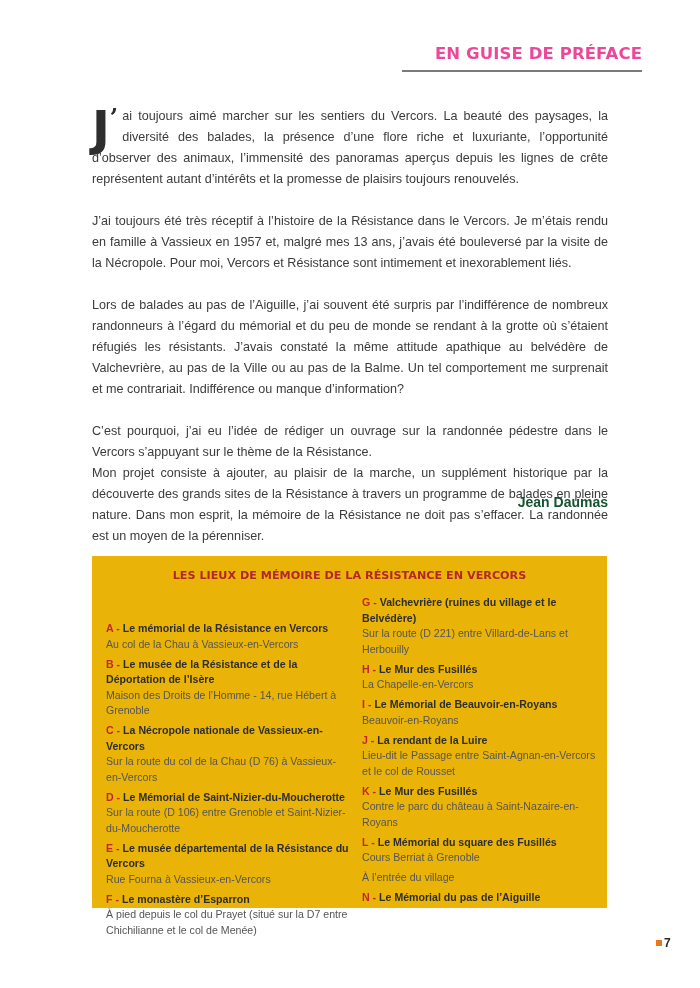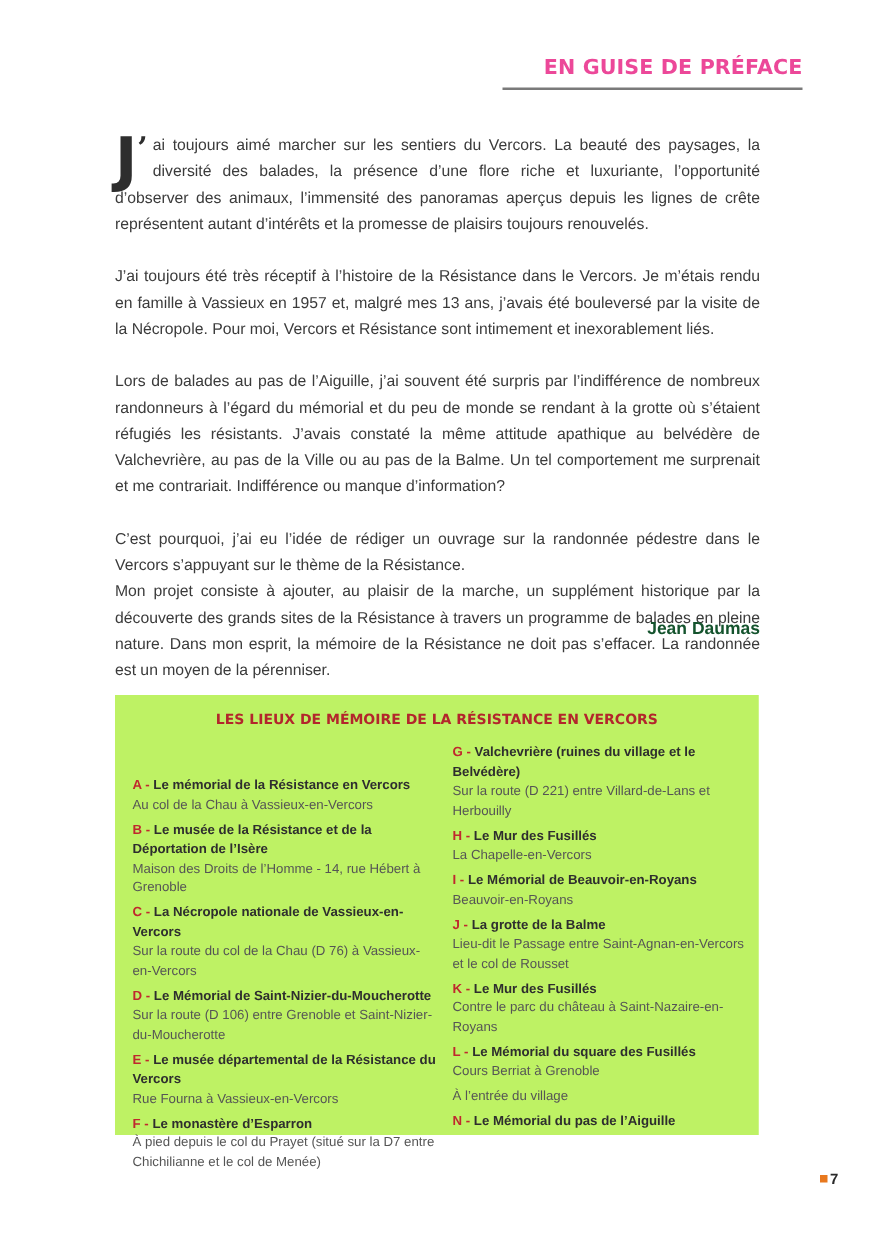--- a/index.html
+++ b/index.html
@@ -16,21 +16,21 @@
     .body-text p { margin: 0 0 21px 0; }
     .body-text p.tight { margin-bottom: 0; }
     .dropcap { float: left; font-family: "DejaVu Sans", sans-serif; font-weight: bold;
       font-size: 48px; line-height: 40px; color: #2e2e2e; margin: 2px 4px 0 0; }
     .dropcap-apos { font-family: "DejaVu Serif", serif; font-weight: bold; font-size: 24px; vertical-align: top; line-height: 20px; }
 
     .signature { position: absolute; top: 494px; left: 400px; width: 208px; text-align: right;
       font-weight: bold; font-size: 14px; color: #14532d; }
 
     .memorial-box { position: absolute; left: 92px; top: 556px; width: 515px; height: 352px;
-      background: #bef264; }
+      background: #eab308; }
     .memorial-title { position: absolute; top: 13px; left: 0; width: 100%; text-align: center;
       font-family: "DejaVu Sans", sans-serif; font-weight: bold; font-size: 11.2px; color: #b3262c; white-space: nowrap; }
     .col { position: absolute; top: 39px; font-size: 10.6px; line-height: 15.5px; color: #4a4a4a; }
     .col.left { left: 14px; width: 245px; margin-top: 26px; }
     .col.right { left: 270px; width: 240px; }
     .entry { margin-bottom: 4.5px; }
     .entry-title { font-weight: bold; color: #2e2e2e; }
     .letter { color: #c0282e; font-weight: bold; }
     .entry-sub { color: #555; }
 
@@ -92,21 +92,21 @@
     </div>
     <div class="entry">
       <div class="entry-title"><span class="letter">H</span><span class="letter"> - </span><span>Le Mur des Fusillés</span></div>
       <div class="entry-sub">La Chapelle-en-Vercors</div>
     </div>
     <div class="entry">
       <div class="entry-title"><span class="letter">I</span><span class="letter"> - </span><span>Le Mémorial de Beauvoir-en-Royans</span></div>
       <div class="entry-sub">Beauvoir-en-Royans</div>
     </div>
     <div class="entry">
-      <div class="entry-title"><span class="letter">J</span><span class="letter"> - </span><span>La grotte de la Balme</span></div>
+      <div class="entry-title"><span class="letter">J</span><span class="letter"> - </span><span>La rendant de la Luire</span></div>
       <div class="entry-sub">Lieu-dit le Passage entre Saint-Agnan-en-Vercors et le col de Rousset</div>
     </div>
     <div class="entry">
       <div class="entry-title"><span class="letter">K</span><span class="letter"> - </span><span>Le Mur des Fusillés</span></div>
       <div class="entry-sub">Contre le parc du château à Saint-Nazaire-en-Royans</div>
     </div>
     <div class="entry">
       <div class="entry-title"><span class="letter">L</span><span class="letter"> - </span><span>Le Mémorial du square des Fusillés</span></div>
       <div class="entry-sub">Cours Berriat à Grenoble</div>
     </div>

